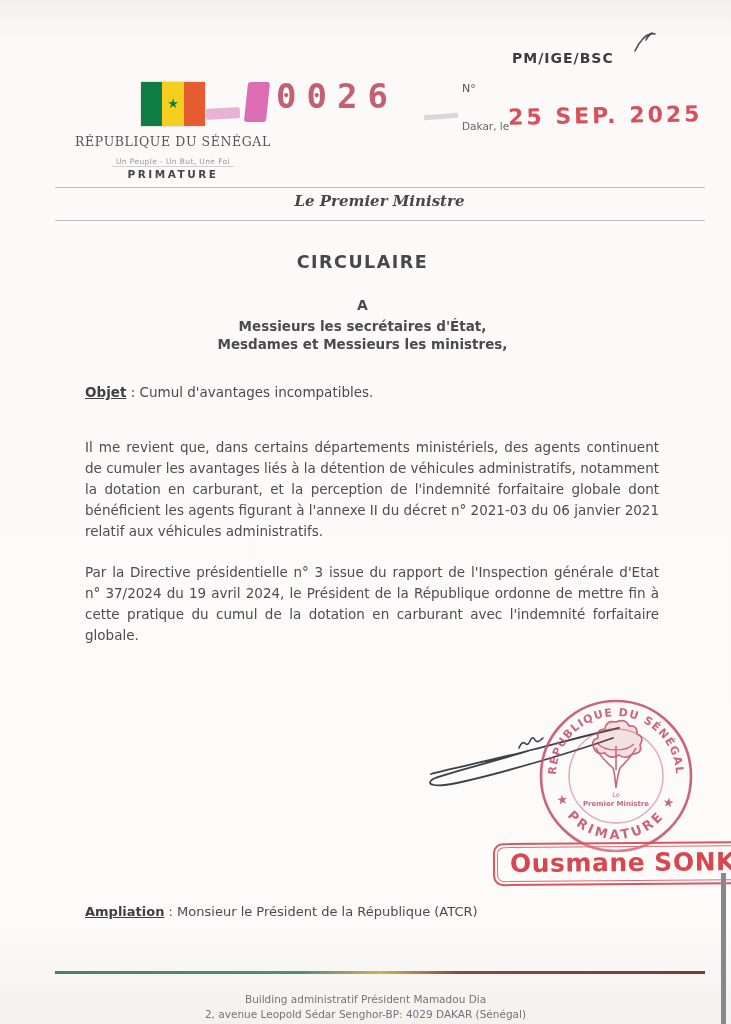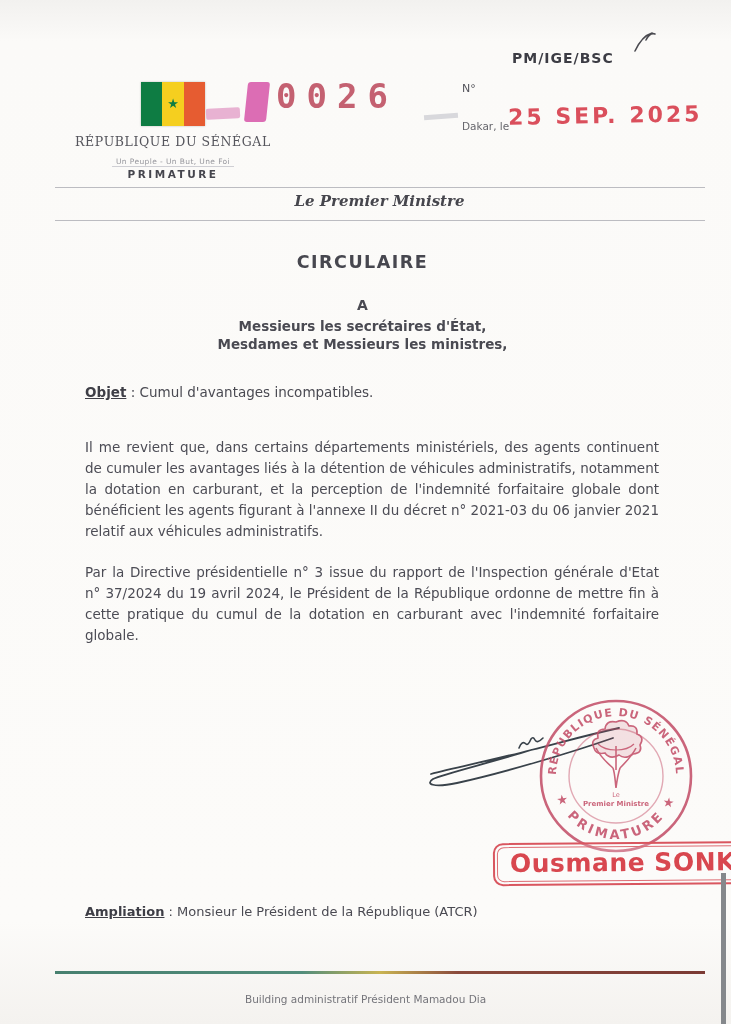--- a/index.html
+++ b/index.html
@@ -163,16 +163,17 @@
   </div>
 
   <div class="ampliation">
     <span class="lbl">Ampliation</span>
     <span>: Monsieur le Président de la République (ATCR)</span>
   </div>
 
   <div class="footer-rule"></div>
   <div class="footer-text">
     <div>Building administratif Président Mamadou Dia</div>
+    <div>2, avenue Leopold Sédar Senghor-BP: 4029 DAKAR (Sénégal)</div>
   </div>
 
   <div class="artifact-bar bar-1"></div>
 </div>
 
 </body></html>

